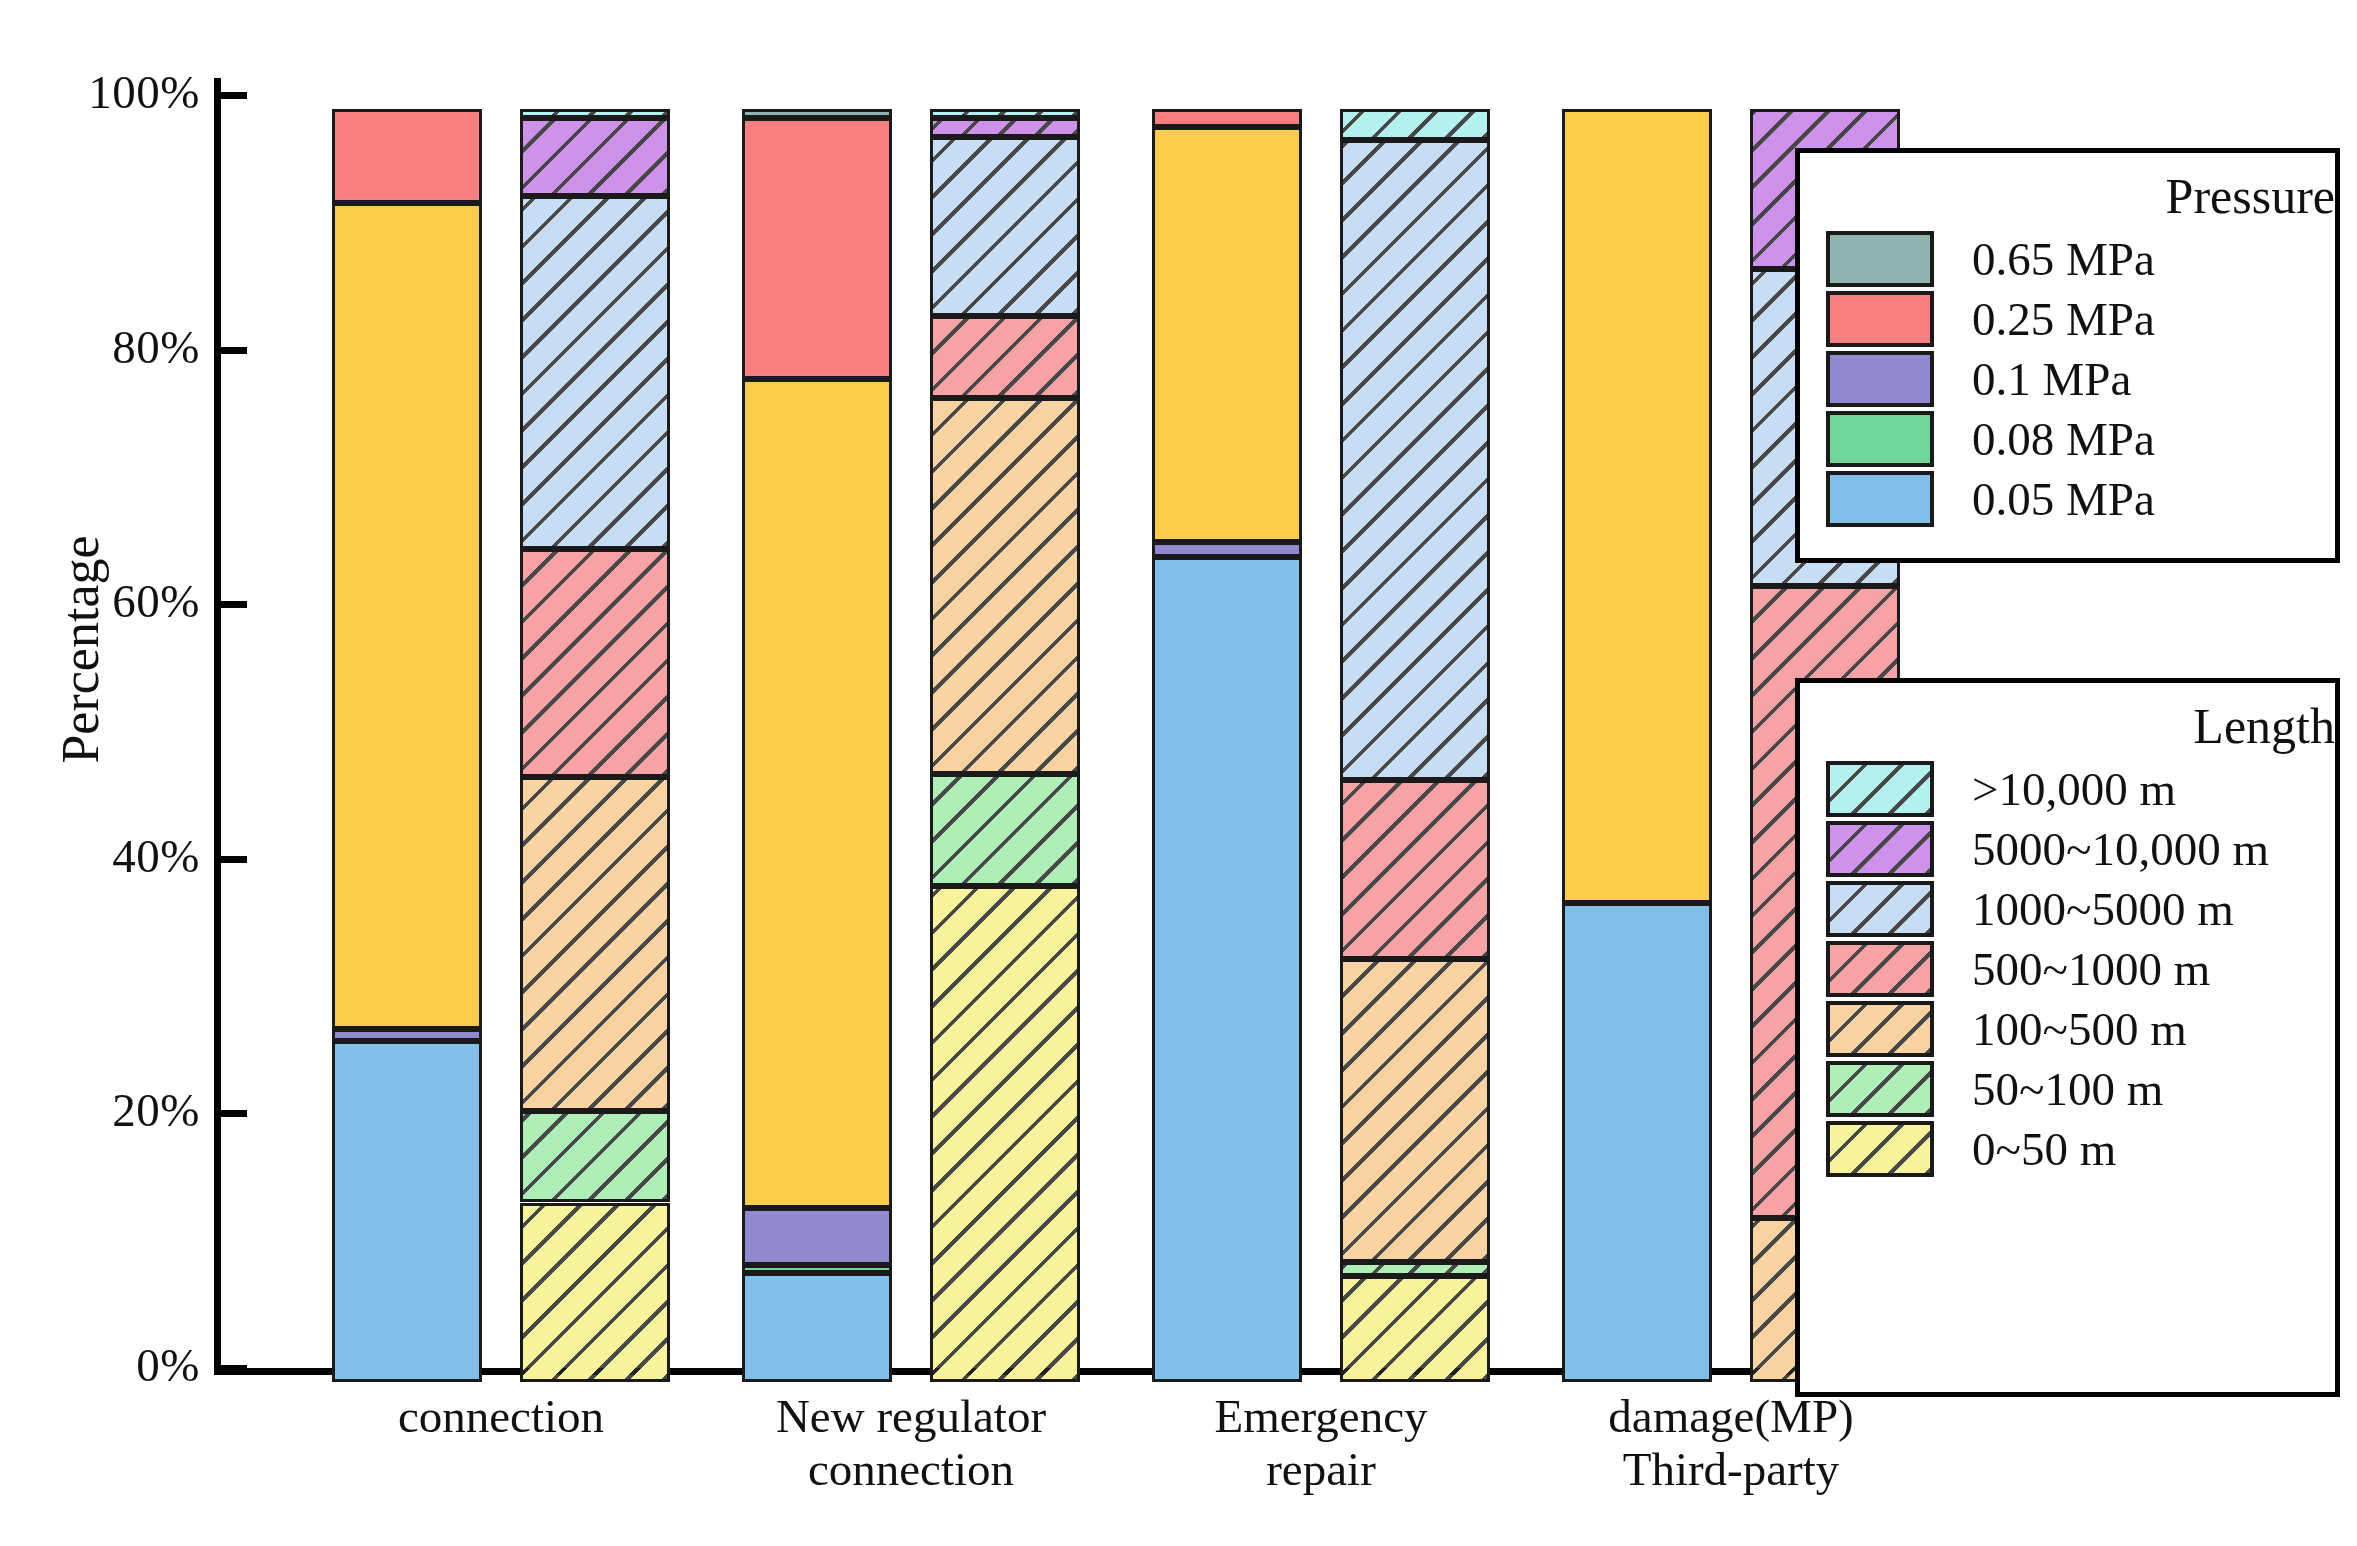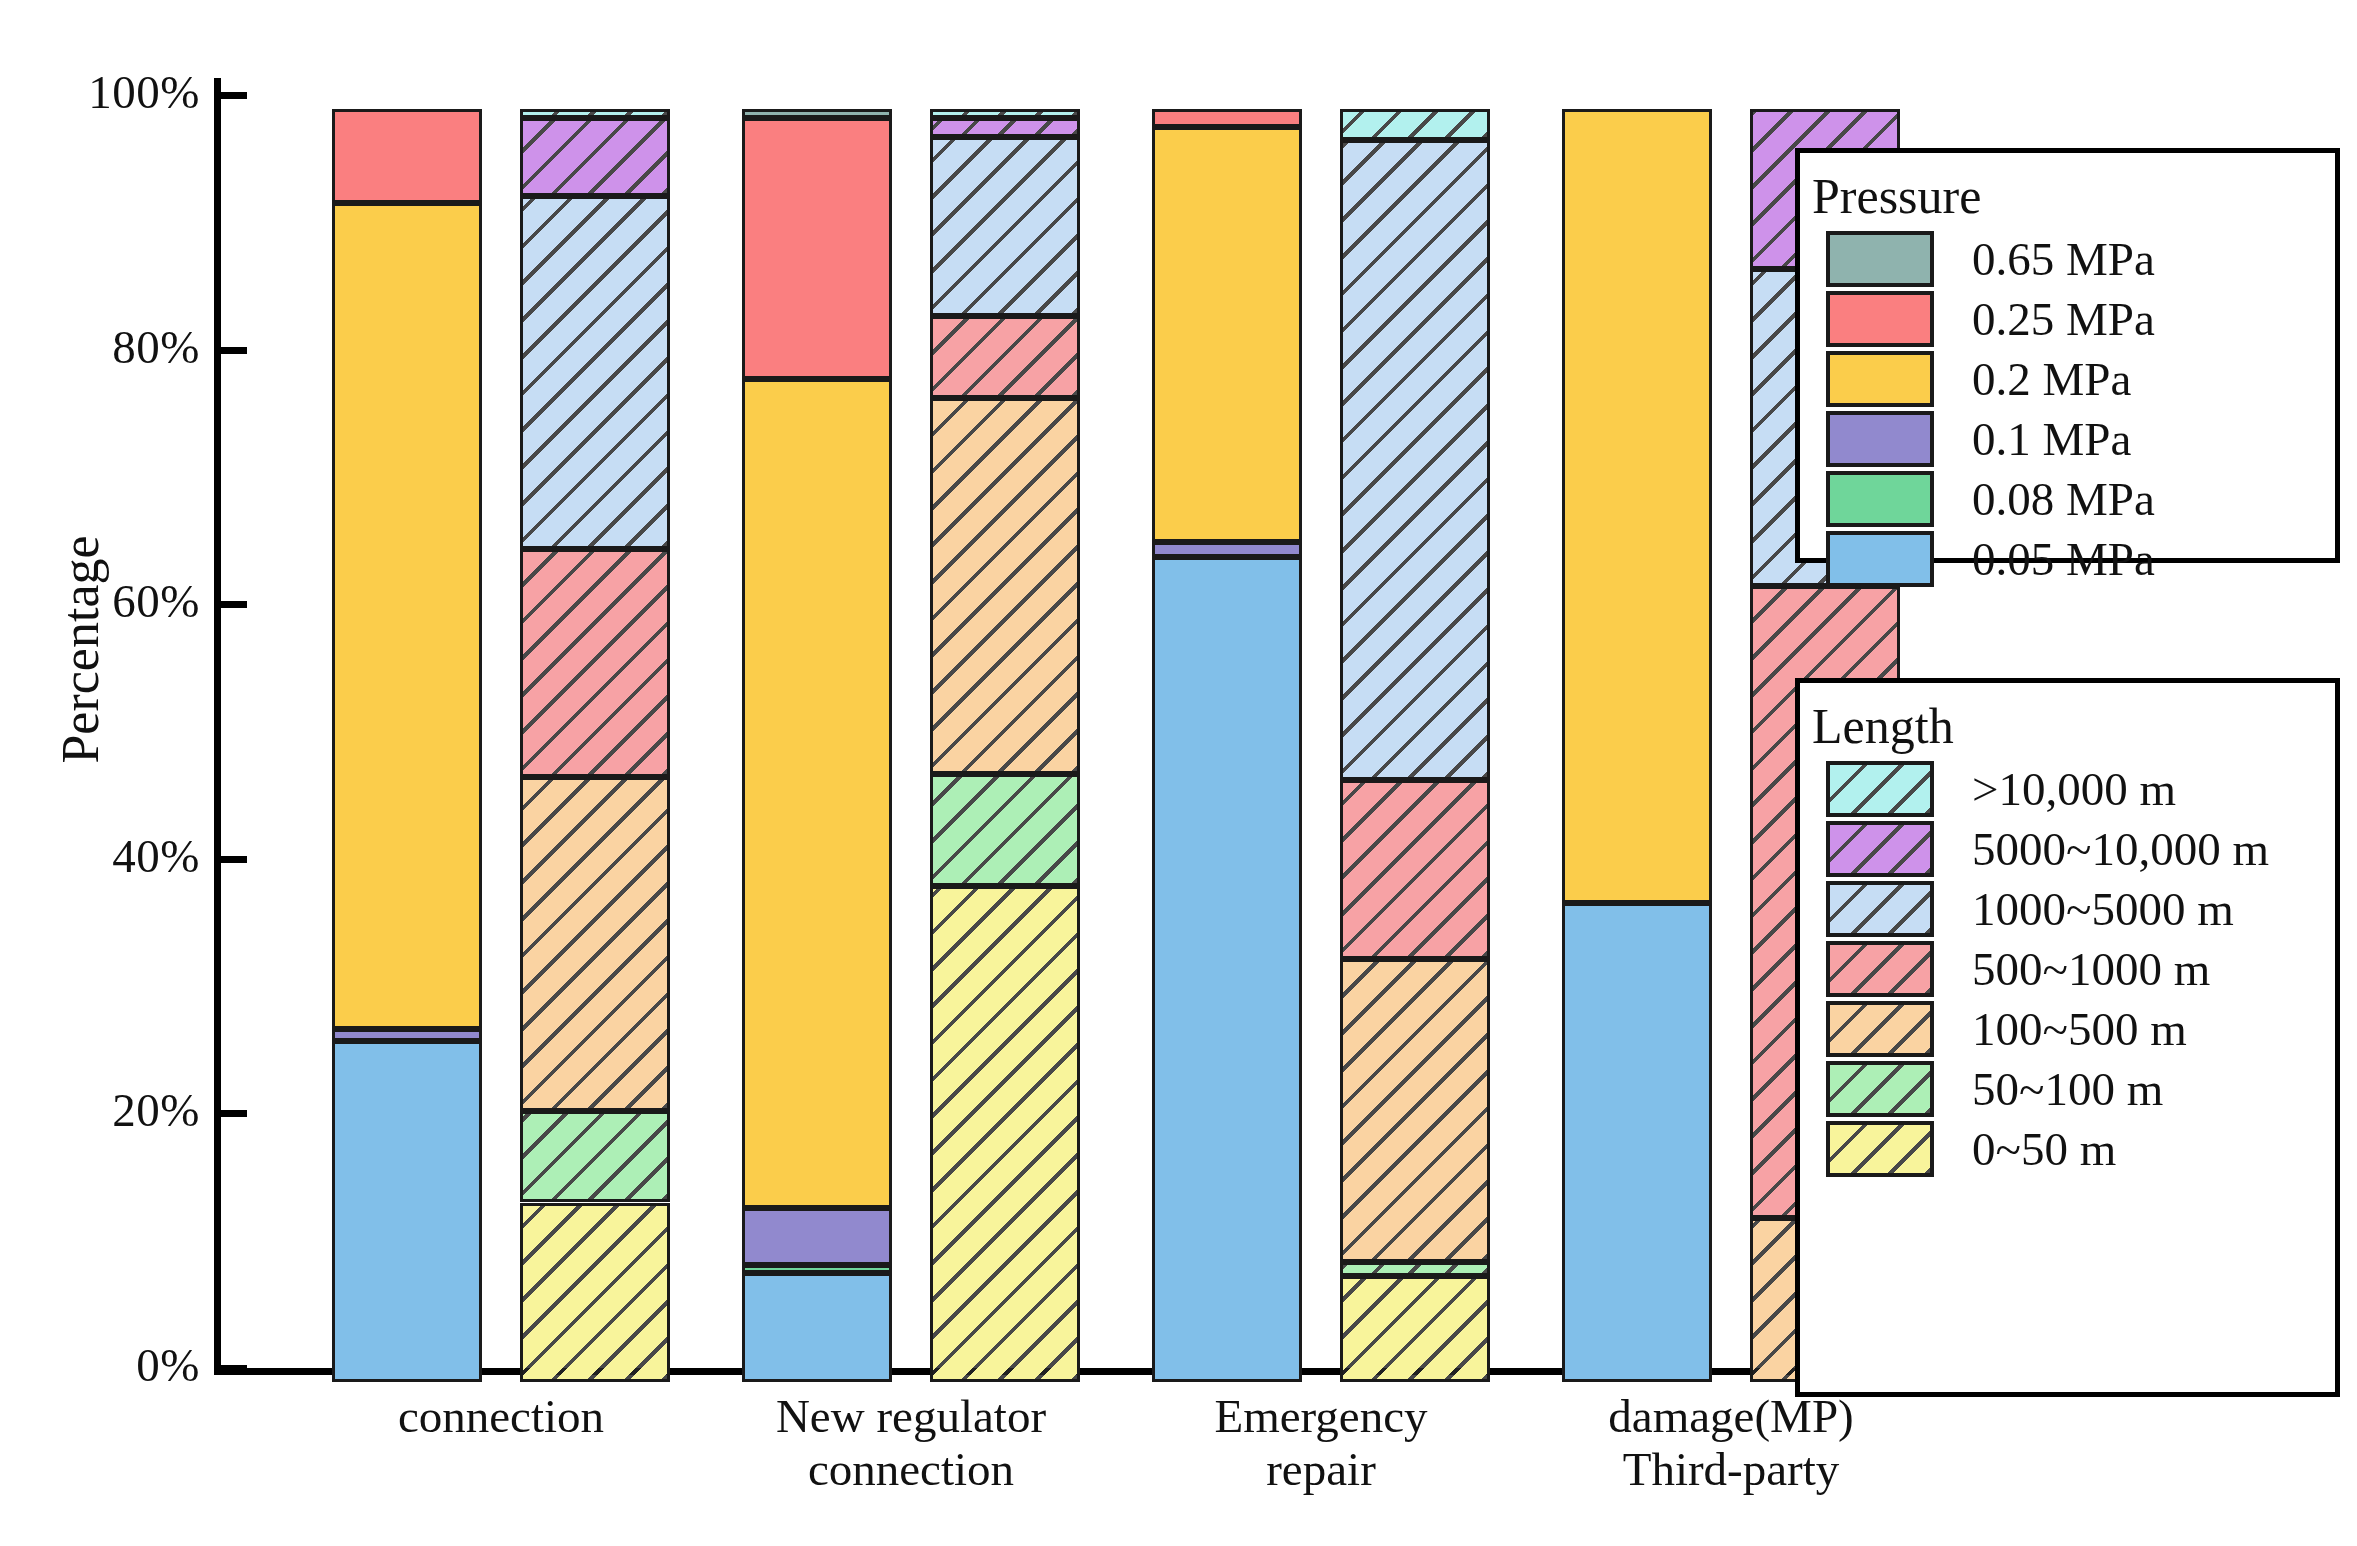--- a/index.html
+++ b/index.html
@@ -18,21 +18,21 @@
   
   .plot{position:absolute;left:214px;top:78px;width:1690px;height:1297px;}
   .group{position:absolute;bottom:-7px;height:1273px;}
   .bar{position:absolute;bottom:0;width:100%;height:100%;}
   .seg{position:absolute;left:0;width:100%;box-sizing:border-box;border:3px solid #1a1a1a;}
 
   .xcat{position:absolute;text-align:center;font-size:47px;line-height:1.12;color:#111;top:1390px;}
 
   
   .legend{position:absolute;border:5px solid #000;background:#fff;box-sizing:border-box;}
-  .legend-title{text-align:left;font-size:50px;color:#111;margin:14px 0 6px 12px;}
+  .legend-title{text-align:right;font-size:50px;color:#111;margin:14px 0 6px 4px;}
   .lrow{display:flex;align-items:center;margin:0 0 4px 26px;}
   .swatch{width:108px;height:56px;border:4px solid #1a1a1a;box-sizing:border-box;flex:0 0 auto;}
   .lrow span.lbl{font-size:47px;color:#111;margin-left:38px;white-space:nowrap;line-height:1;}
 </style>
 </head>
 <body>
 
 <div id="root">
 
   <div class="ylabels">
@@ -119,24 +119,20 @@
       <div class="legend-title">Pressure</div>
       <div class="lrow">
         <div class="swatch" style="background: rgb(143, 179, 174);"></div>
         <span class="lbl">0.65 MPa</span>
       </div>
       <div class="lrow">
         <div class="swatch" style="background: rgb(250, 127, 128);"></div>
         <span class="lbl">0.25 MPa</span>
       </div>
       <div class="lrow">
-        <div class="swatch" style="background: rgb(251, 205, 75);"></div>
-        <span class="lbl">0.2 MPa</span>
-      </div>
-      <div class="lrow">
         <div class="swatch" style="background: rgb(145, 137, 206);"></div>
         <span class="lbl">0.1 MPa</span>
       </div>
       <div class="lrow">
         <div class="swatch" style="background: rgb(111, 214, 154);"></div>
         <span class="lbl">0.08 MPa</span>
       </div>
       <div class="lrow">
         <div class="swatch" style="background: rgb(129, 191, 233);"></div>
         <span class="lbl">0.05 MPa</span>

